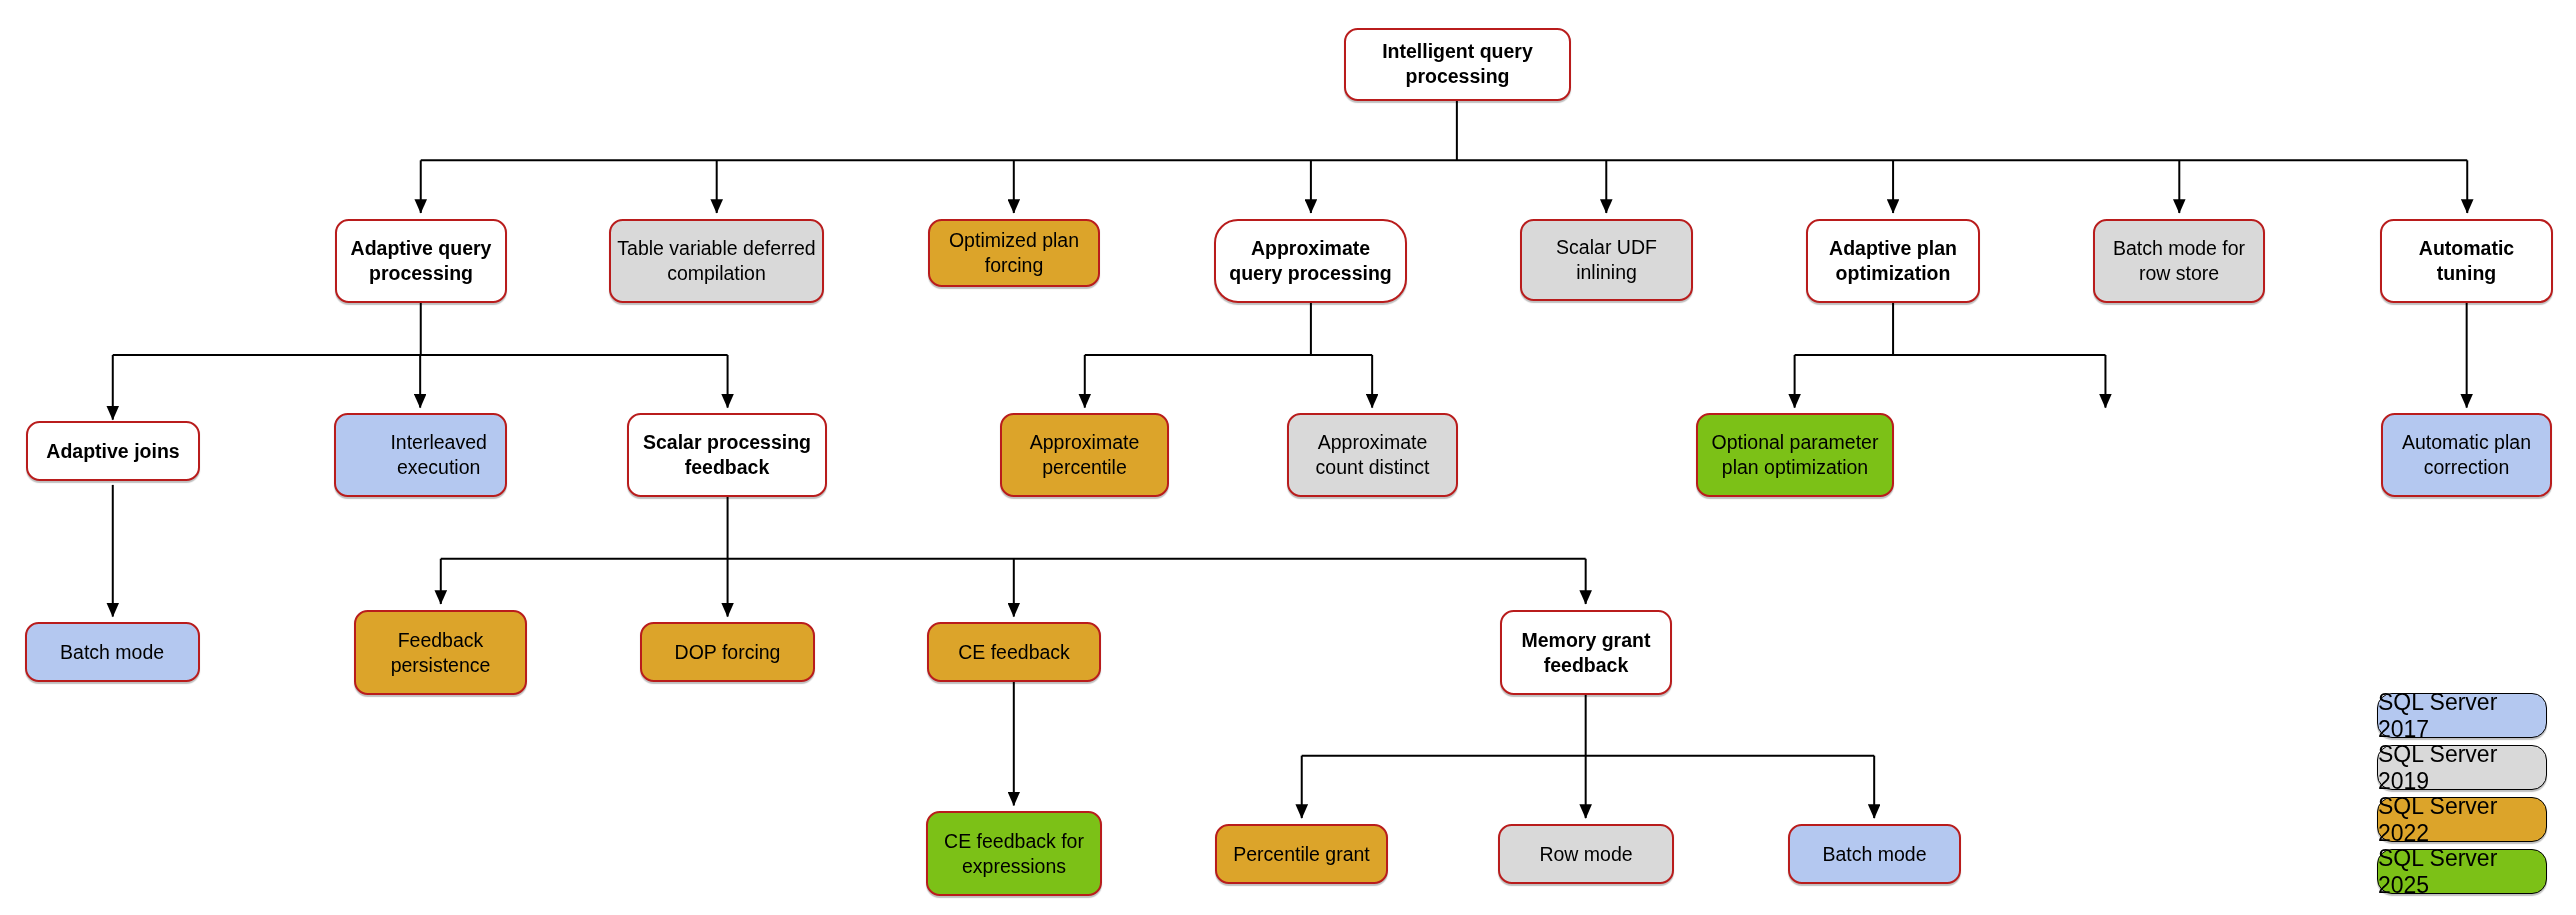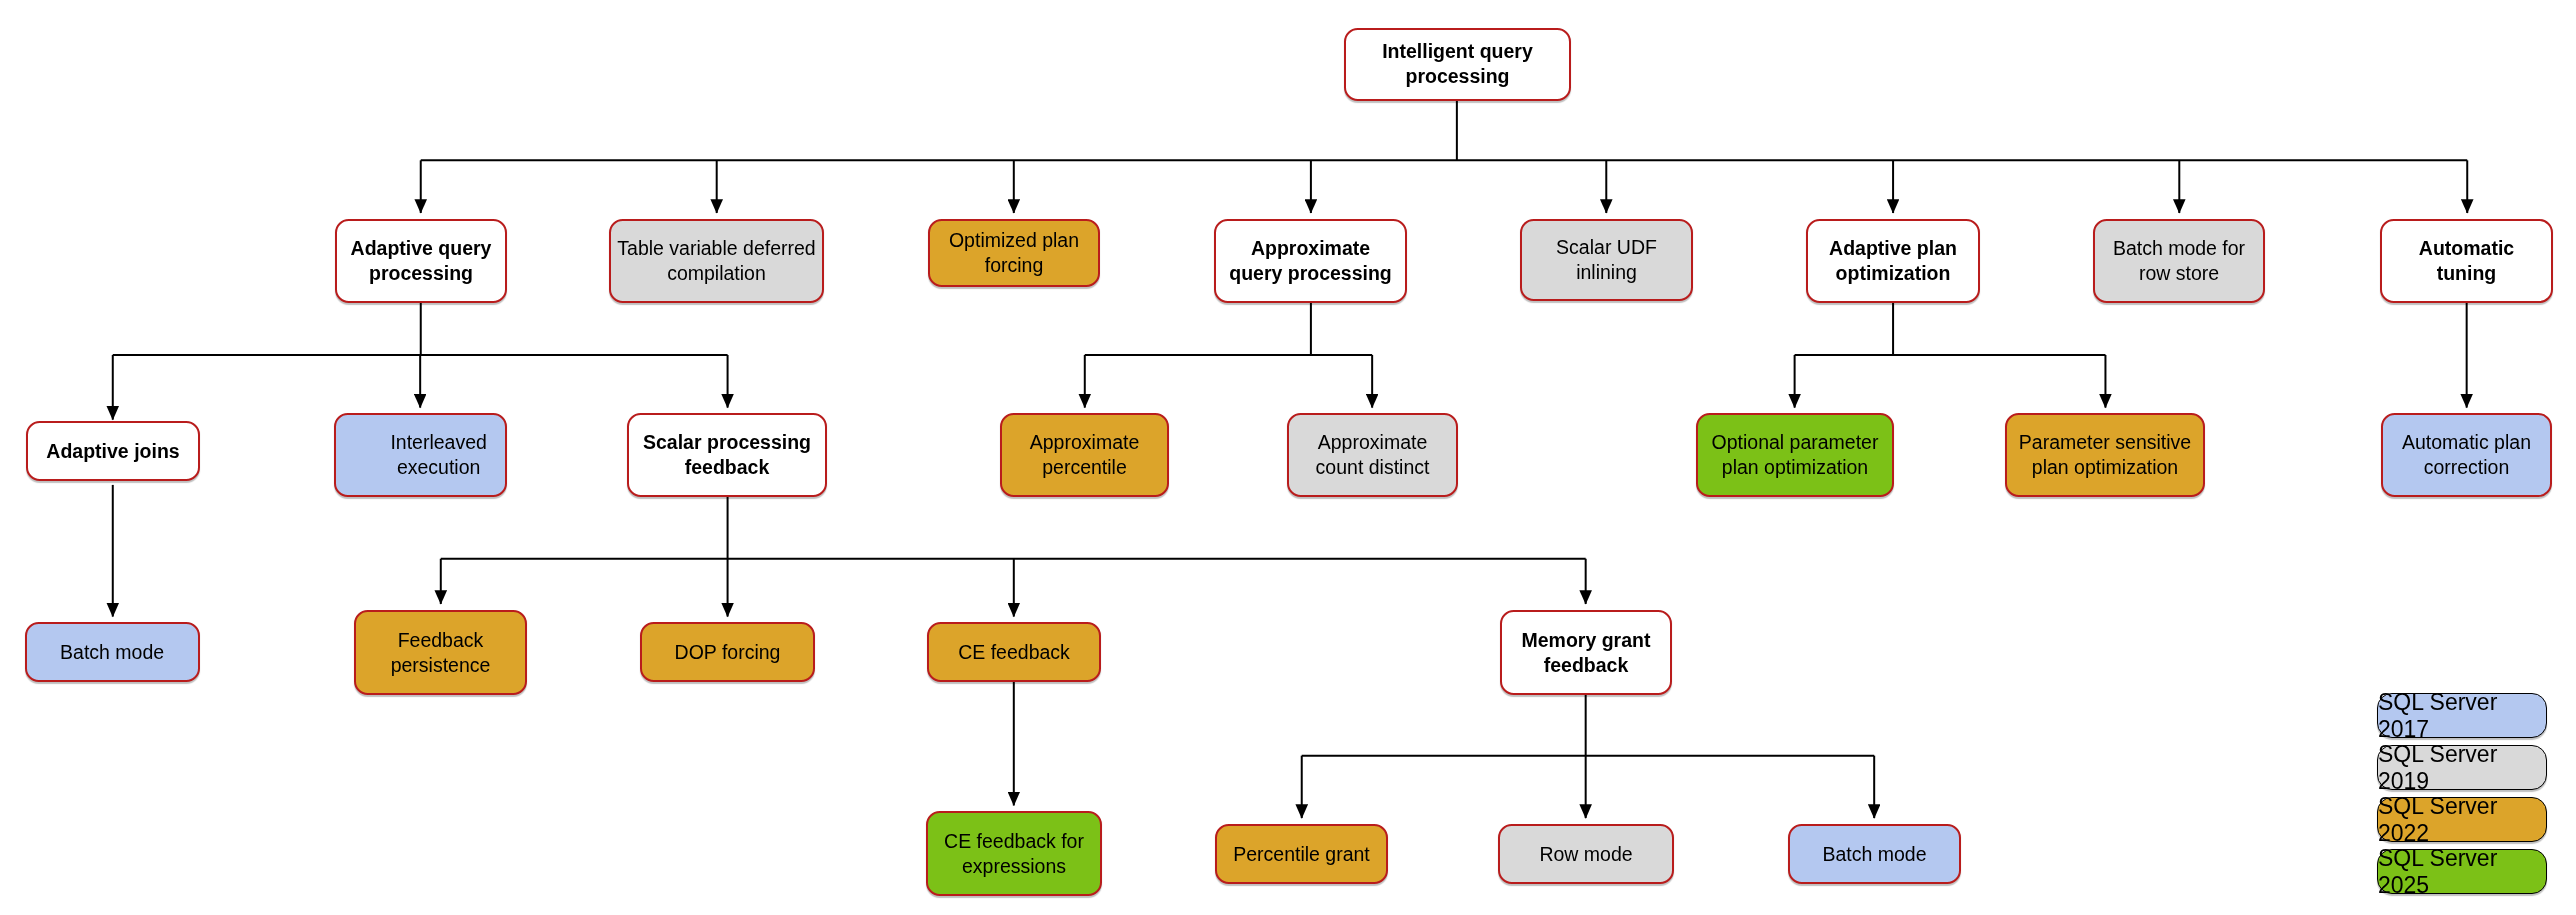--- a/index.html
+++ b/index.html
@@ -127,33 +127,32 @@
       <path marker-end="url(#arrow)" d="M2770 1320 V1429"></path>
       <path marker-end="url(#arrow)" d="M3274 1320 V1429"></path>
     </g>
   </svg>
 
   <div class="node cat n-root" style="background: rgb(255, 255, 255);">Intelligent query processing</div>
 
   <div class="node cat n-aqp" style="background: rgb(255, 255, 255);">Adaptive query processing</div>
   <div class="node n-tvdc" style="background: rgb(217, 217, 217);">Table variable deferred compilation</div>
   <div class="node n-opf" style="background: rgb(220, 164, 42);">Optimized plan forcing</div>
-  <div class="node cat n-aqproc" style="background: rgb(255, 255, 255);">Approximate query processing</div>
+  <div class="node cat n-aqproc" style="background: rgb(255, 255, 255); border-radius: 24px;">Approximate query processing</div>
   <div class="node n-sudf" style="background: rgb(217, 217, 217);">Scalar UDF inlining</div>
   <div class="node cat n-apo" style="background: rgb(255, 255, 255);">Adaptive plan optimization</div>
   <div class="node n-bmrs" style="background: rgb(217, 217, 217);">Batch mode for row store</div>
   <div class="node cat n-at" style="background: rgb(255, 255, 255);">Automatic tuning</div>
 
   <div class="node cat n-aj" style="background: rgb(255, 255, 255);">Adaptive joins</div>
   <div class="node n-ie" style="background: rgb(180, 200, 240); padding-left: 42px;">Interleaved execution</div>
   <div class="node cat n-qpf" style="background: rgb(255, 255, 255);">Scalar processing feedback</div>
   <div class="node n-ap" style="background: rgb(220, 164, 42);">Approximate percentile</div>
   <div class="node n-acd" style="background: rgb(217, 217, 217);">Approximate count distinct</div>
   <div class="node n-oppo" style="background: rgb(124, 193, 23);">Optional parameter plan optimization</div>
-  <div class="node n-pspo" style="background: rgb(220, 164, 42);">Parameter sensitive plan optimization</div>
   <div class="node n-apc" style="background: rgb(180, 200, 240);">Automatic plan correction</div>
 
   <div class="node n-bm" style="background: rgb(180, 200, 240);">Batch mode</div>
   <div class="node n-fp" style="background: rgb(220, 164, 42);">Feedback persistence</div>
   <div class="node n-dop" style="background: rgb(220, 164, 42);">DOP forcing</div>
   <div class="node n-ce" style="background: rgb(220, 164, 42);">CE feedback</div>
   <div class="node cat n-mgf" style="background: rgb(255, 255, 255);">Memory grant feedback</div>
 
   <div class="node n-cefe" style="background: rgb(124, 193, 23);">CE feedback for expressions</div>
   <div class="node n-pg" style="background: rgb(220, 164, 42);">Percentile grant</div>

